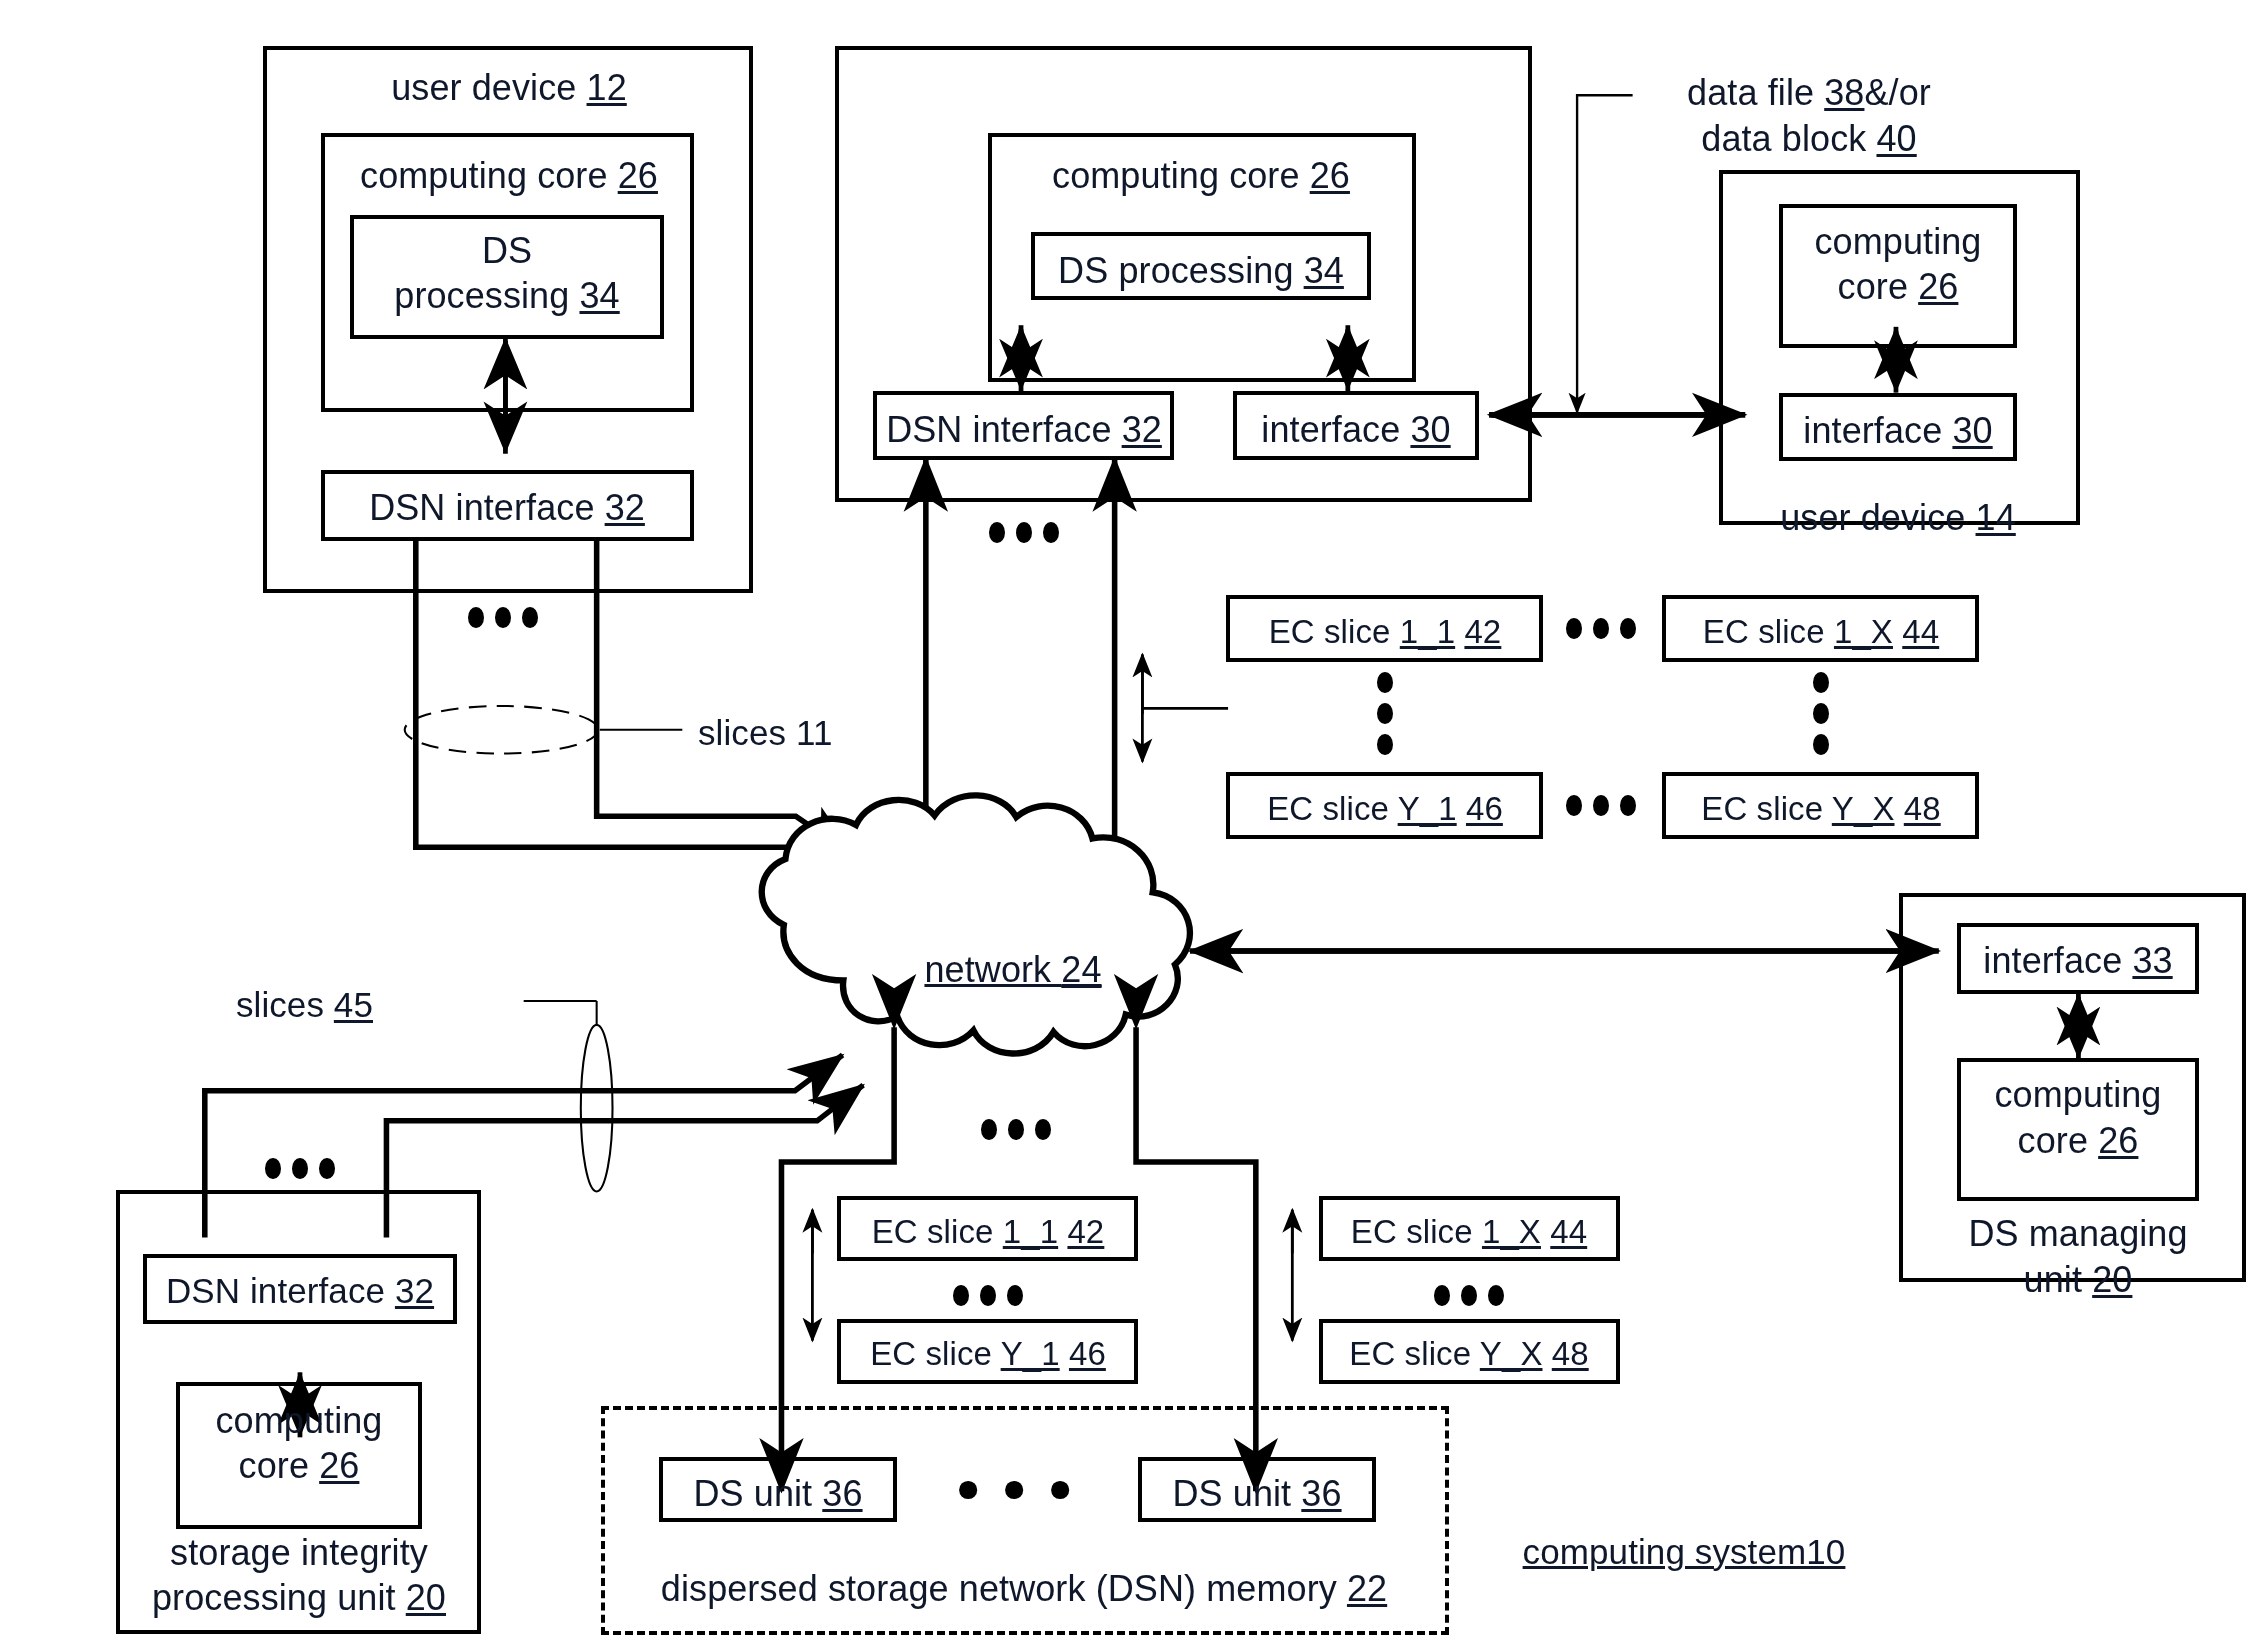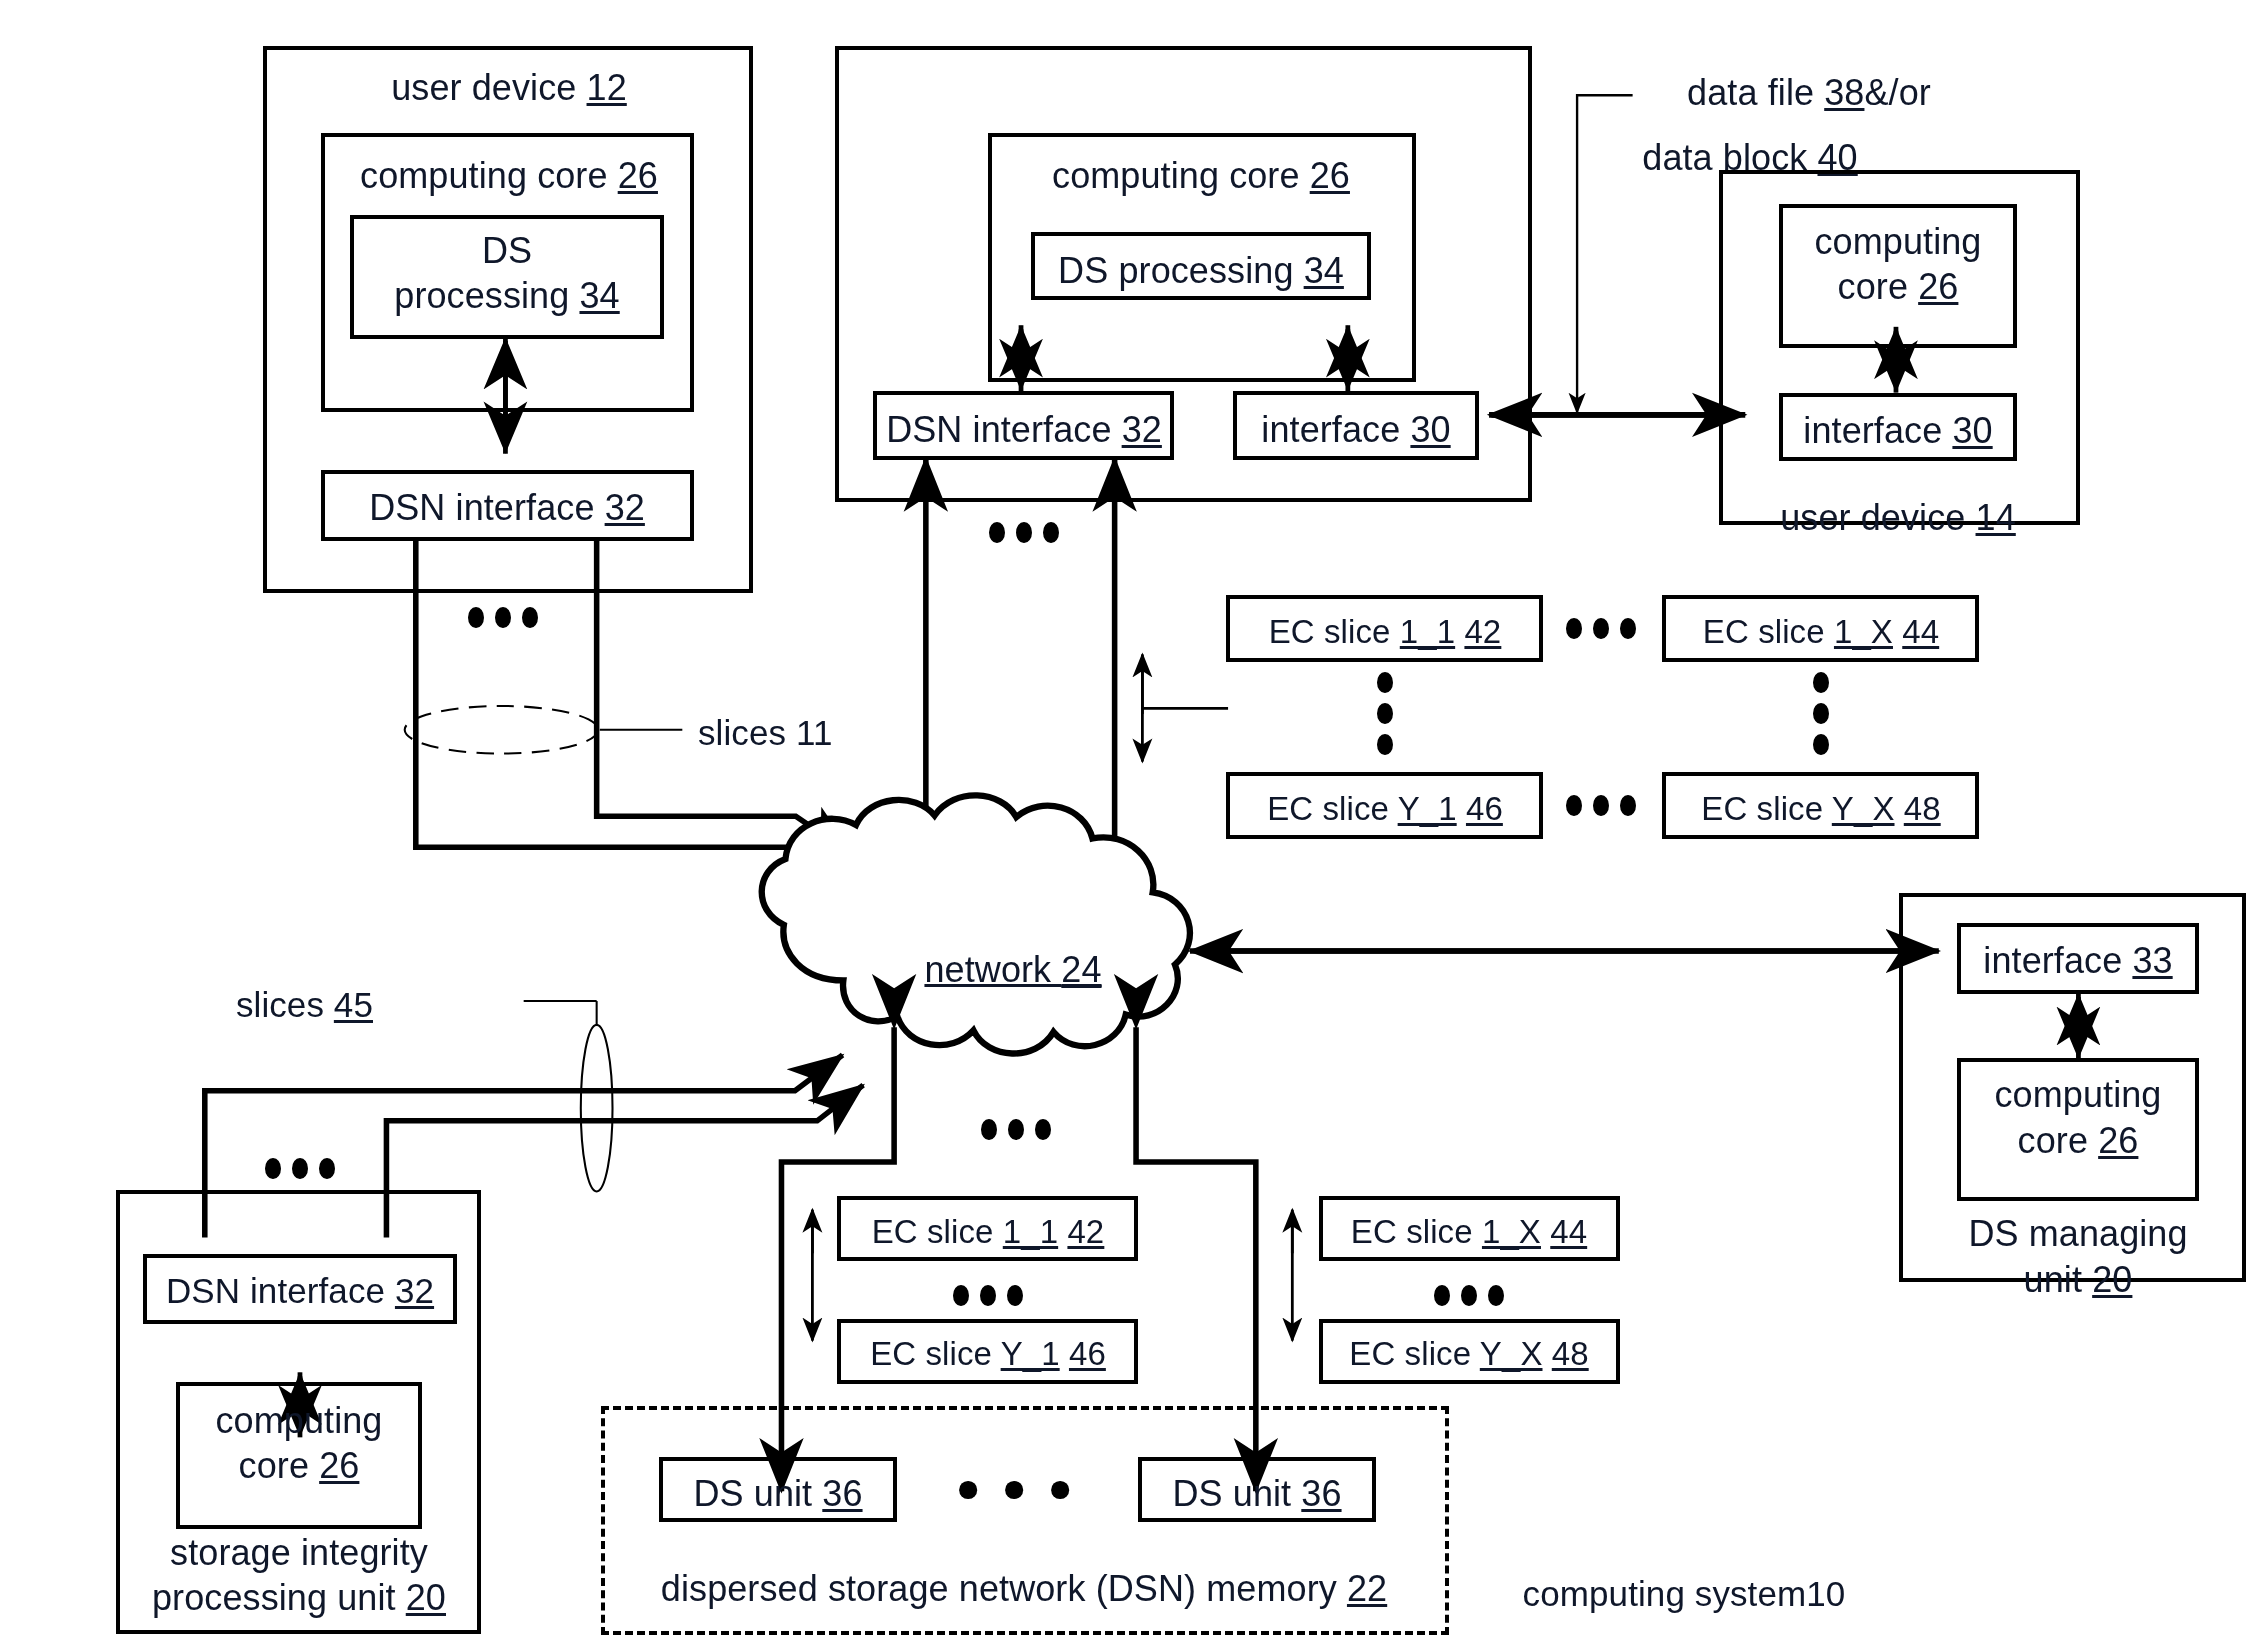--- a/index.html
+++ b/index.html
@@ -45,21 +45,21 @@
   }
   .txt.center {
     transform: translateX(-50%);
   }
   .t-title   { font-size: 36px; }
   .t-label   { font-size: 35px; }
   .t-slice   { font-size: 33px; }
   .t-callout { font-size: 36px; }
   .t-sys     { font-size: 35px; }
   .u { text-decoration: underline; text-underline-offset: 3.2px; text-decoration-thickness: 3.2px; }
-  .uall { text-underline-offset: 2.4px; text-decoration-thickness: 3.2px; margin-top: 42px; }
+  .uall { text-decoration: underline; text-underline-offset: 2.4px; text-decoration-thickness: 3.2px; }
   
   .dots {
     position: absolute;
     display: flex;
     gap: 11px;
     align-items: center;
     transform: translateX(-50%);
   }
   .dots > i {
     display: block;
@@ -239,21 +239,21 @@
   <div class="box" style="left:1233px; top:391px; width:246px; height:69px;"></div>
   <div class="txt t-title center" style="left:1356px; top:408px;">interface <span class="u">30</span></div>
 
   <div class="dots" style="left:1024px; top:522px;">
     <i></i>
       <i></i>
       <i></i>
   </div>
 
   <div class="txt t-callout center" style="left:1809px; top:71px;">data file <span class="u">38</span>&amp;/or</div>
-  <div class="txt t-callout center" style="left:1750px; top:117px;margin-top:19px;">data block <span class="u">40</span></div>
+  <div class="txt t-callout center" style="left:1809px; top:117px;">data block <span class="u">40</span></div>
 
   <div class="box" style="left:1719px; top:170px; width:361px; height:355px;"></div>
   <div class="box" style="left:1779px; top:204px; width:238px; height:144px;"></div>
   <div class="txt t-title center" style="left:1898px; top:220px;">computing</div>
   <div class="txt t-title center" style="left:1898px; top:265px;">core <span class="u">26</span></div>
 
   <div class="box" style="left:1779px; top:393px; width:238px; height:68px;"></div>
   <div class="txt t-title center" style="left:1898px; top:409px;">interface <span class="u">30</span></div>
 
   <div class="txt t-title center" style="left:1898px; top:496px;">user device <span class="u">14</span></div>

